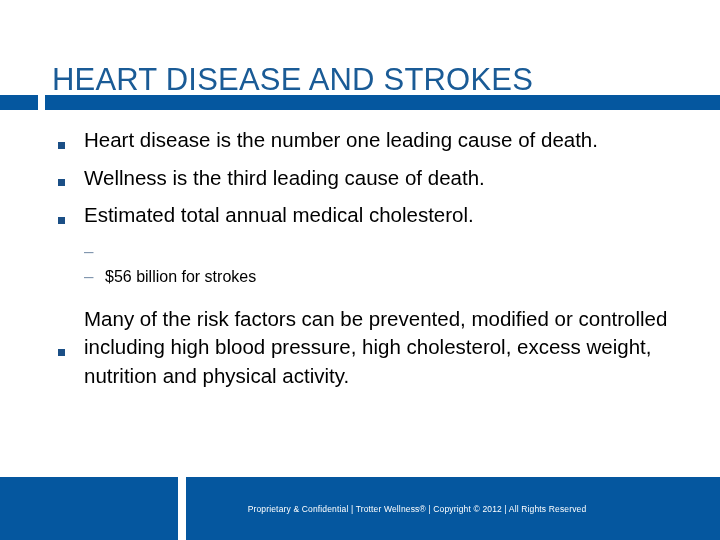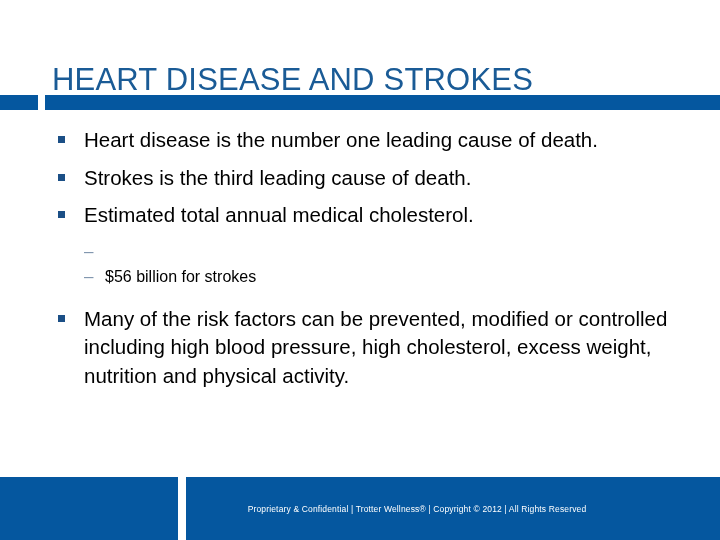--- a/index.html
+++ b/index.html
@@ -74,20 +74,21 @@
   .bullet-row {
     position: relative;
     display: flex;
     align-items: flex-start;
     margin: 0 0 9px 0;
     padding: 0;
   }
   .bullet-row.l1 {
     padding-left: 58px;
     padding-right: 40px;
+    align-items: center;
   }
   .bullet-row.l2 {
     padding-left: 84px;
     padding-right: 28px;
     margin-bottom: 1px;
   }
 
   .marker-square {
     flex: 0 0 auto;
     width: 7px;
@@ -182,21 +183,21 @@
 
   <div class="body-area">
 
     <div class="bullet-row l1">
       <span class="marker-square"></span>
       <span class="bullet-text-l1">Heart disease is the number one leading cause of death.</span>
     </div>
 
     <div class="bullet-row l1">
       <span class="marker-square"></span>
-      <span class="bullet-text-l1">Strokes is the third leading cause of death.</span>
+      <span class="bullet-text-l1">Wellness is the third leading cause of death.</span>
     </div>
 
     <div class="bullet-row l1">
       <span class="marker-square"></span>
       <span class="bullet-text-l1">Estimated total annual medical cholesterol.</span>
     </div>
 
     <div class="sub-group">
       <div class="bullet-row l2">
         <span class="marker-dash">–</span>

